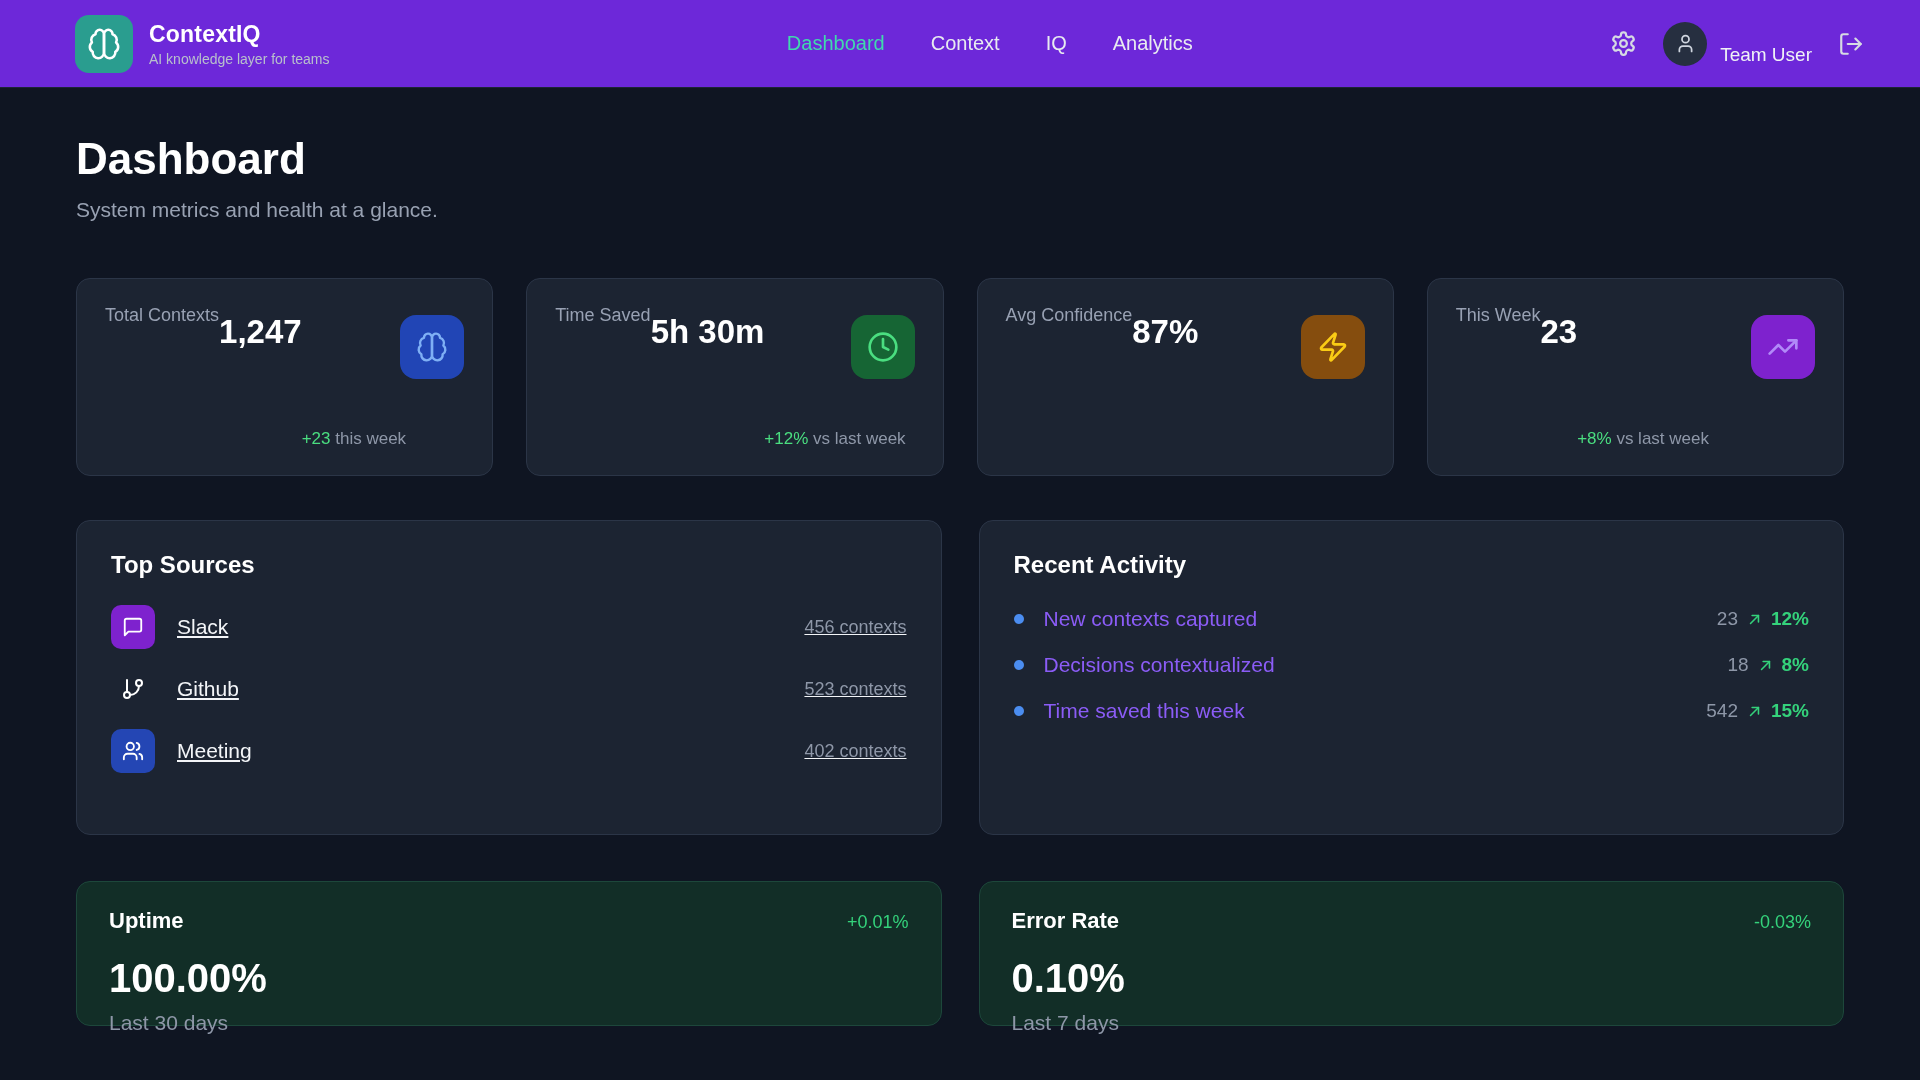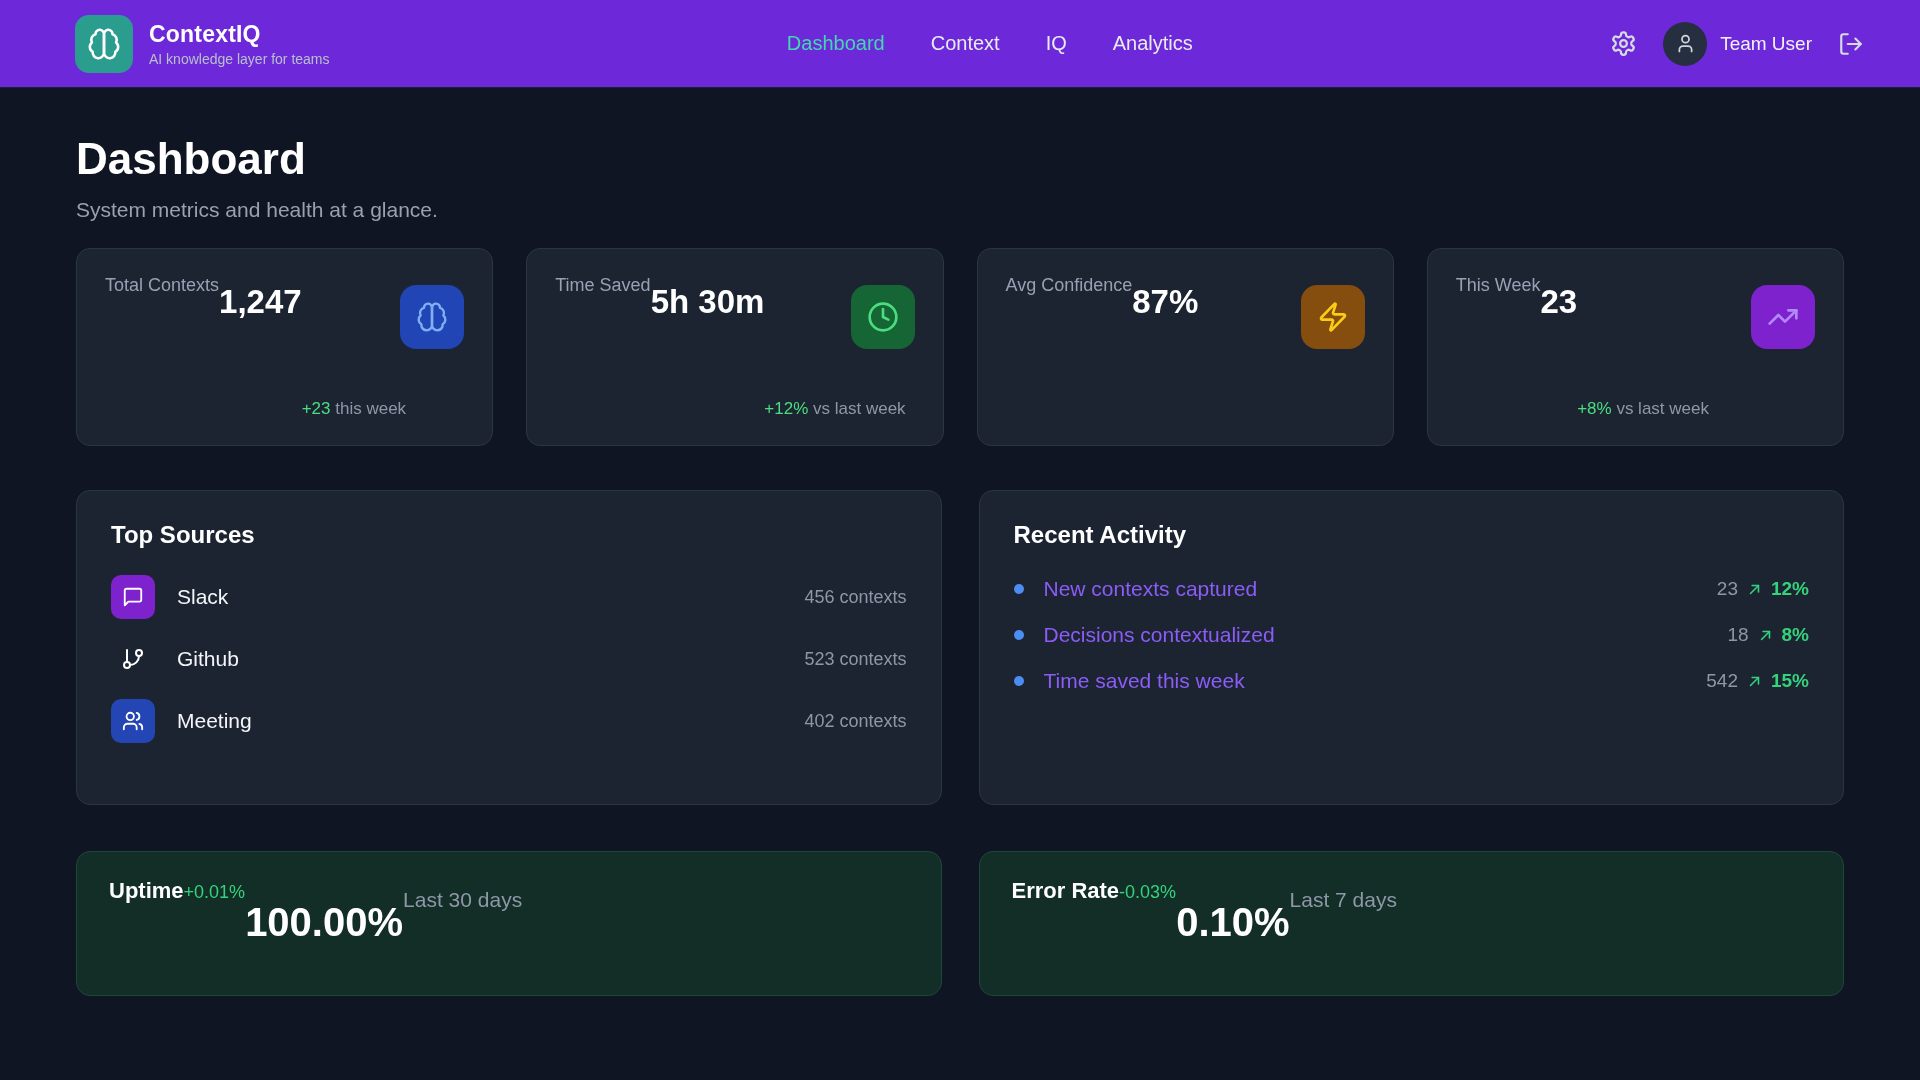--- a/index.html
+++ b/index.html
@@ -23,26 +23,26 @@
   .brand-tagline { font-size:14px; color:#b9c0cc; margin-top:3px; }
   .main-nav { display:flex; gap:46px; margin:0 auto; padding-left:40px; }
   .nav-link { font-size:20px; color:#e8ebf0; text-decoration:none; cursor:pointer; }
   .nav-link.active { color:#40d9ad; }
   .header-right { display:flex; align-items:center; gap:26px; }
   .icon-btn { background:none; border:none; cursor:pointer; color:#d6dae3; display:flex; align-items:center; }
   .avatar {
     width:44px; height:44px; border-radius:50%; background:#262f40;
     display:flex; align-items:center; justify-content:center; color:#cfd5df;
   }
-  .user-wrap { display:flex; align-items:center; gap:13px; cursor:pointer; }
+  .user-wrap { display:flex; align-items:flex-end; gap:13px; cursor:pointer; }
   .user-name { font-size:19px; color:#f0f2f6; }
   
   main { padding:46px 76px 0 76px; }
   .page-title { font-size:44px; font-weight:700; color:#ffffff; }
-  .page-subtitle { font-size:21px; color:#98a1b2; margin-top:14px; margin-bottom:26px; }
+  .page-subtitle { font-size:21px; color:#98a1b2; margin-top:14px; margin-bottom:56px; }
   
   .metrics { display:grid; grid-template-columns:repeat(4,1fr); gap:33px; margin-bottom:44px; }
   .metric-card {
     background:#1c2432; border:1px solid #2b3547; border-radius:14px;
     height:198px; padding:26px 28px; display:flex; flex-direction:row; position:relative;
   }
   .metric-label { font-size:18px; color:#98a1b3; }
   .metric-value { font-size:33px; font-weight:700; color:#ffffff; margin-top:8px; }
   .metric-tile {
     position:absolute; top:36px; right:28px; width:64px; height:64px; border-radius:16px;
@@ -55,40 +55,40 @@
   }
   .progress-fill { height:100%; border-radius:6px; background:#f0b614; }
   
   .panels { display:grid; grid-template-columns:1fr 1fr; gap:37px; margin-bottom:46px; }
   .panel {
     background:#1c2432; border:1px solid #2b3547; border-radius:14px;
     height:315px; padding:30px 34px;
   }
   .panel-title { font-size:24px; font-weight:700; color:#ffffff; }
   .source-list { margin-top:26px; display:flex; flex-direction:column; gap:18px; }
-  .source-row { display:flex; align-items:center; }
+  .source-row { display:flex; align-items:center;text-decoration:underline; }
   .source-tile {
     width:44px; height:44px; border-radius:10px;
     display:flex; align-items:center; justify-content:center; color:#ffffff;
   }
   .source-name { font-size:21px; color:#f3f5f8; margin-left:22px; }
   .source-count { margin-left:auto; font-size:18px; color:#8e97a8; }
   .activity-list { margin-top:28px; display:flex; flex-direction:column; gap:22px; }
   .activity-row { display:flex; align-items:center; }
   .bullet { width:10px; height:10px; border-radius:50%; background:#4b8df0; margin-right:20px; flex:none; }
   .activity-label { font-size:21px; color:#8b5cf6; }
   .activity-right { margin-left:auto; display:flex; align-items:center; gap:7px; }
   .activity-value { font-size:19px; color:#8e97a8; }
   .activity-pct { font-size:19px; font-weight:700; color:#34d27b; }
   .trend-arrow { color:#34d27b; display:flex; }
   
   .health { display:grid; grid-template-columns:1fr 1fr; gap:37px; }
   .health-card {
     background:#122e27; border:1px solid #1d473b; border-radius:14px;
-    height:145px; padding:26px 32px; display:flex; flex-direction:row;
+    height:145px; padding:26px 32px; display:flex; flex-direction:column;
   }
   .health-top { display:flex; align-items:baseline; }
   .health-label { font-size:22px; font-weight:700; color:#ffffff; }
   .health-delta { margin-left:auto; font-size:18px; color:#34d27b; }
   .health-value { font-size:40px; font-weight:700; color:#ffffff; margin-top:22px; }
   .health-period { font-size:21px; color:#8e97a8; margin-top:10px; }
   svg { display:block; }
 </style>
 </head>
 <body>

